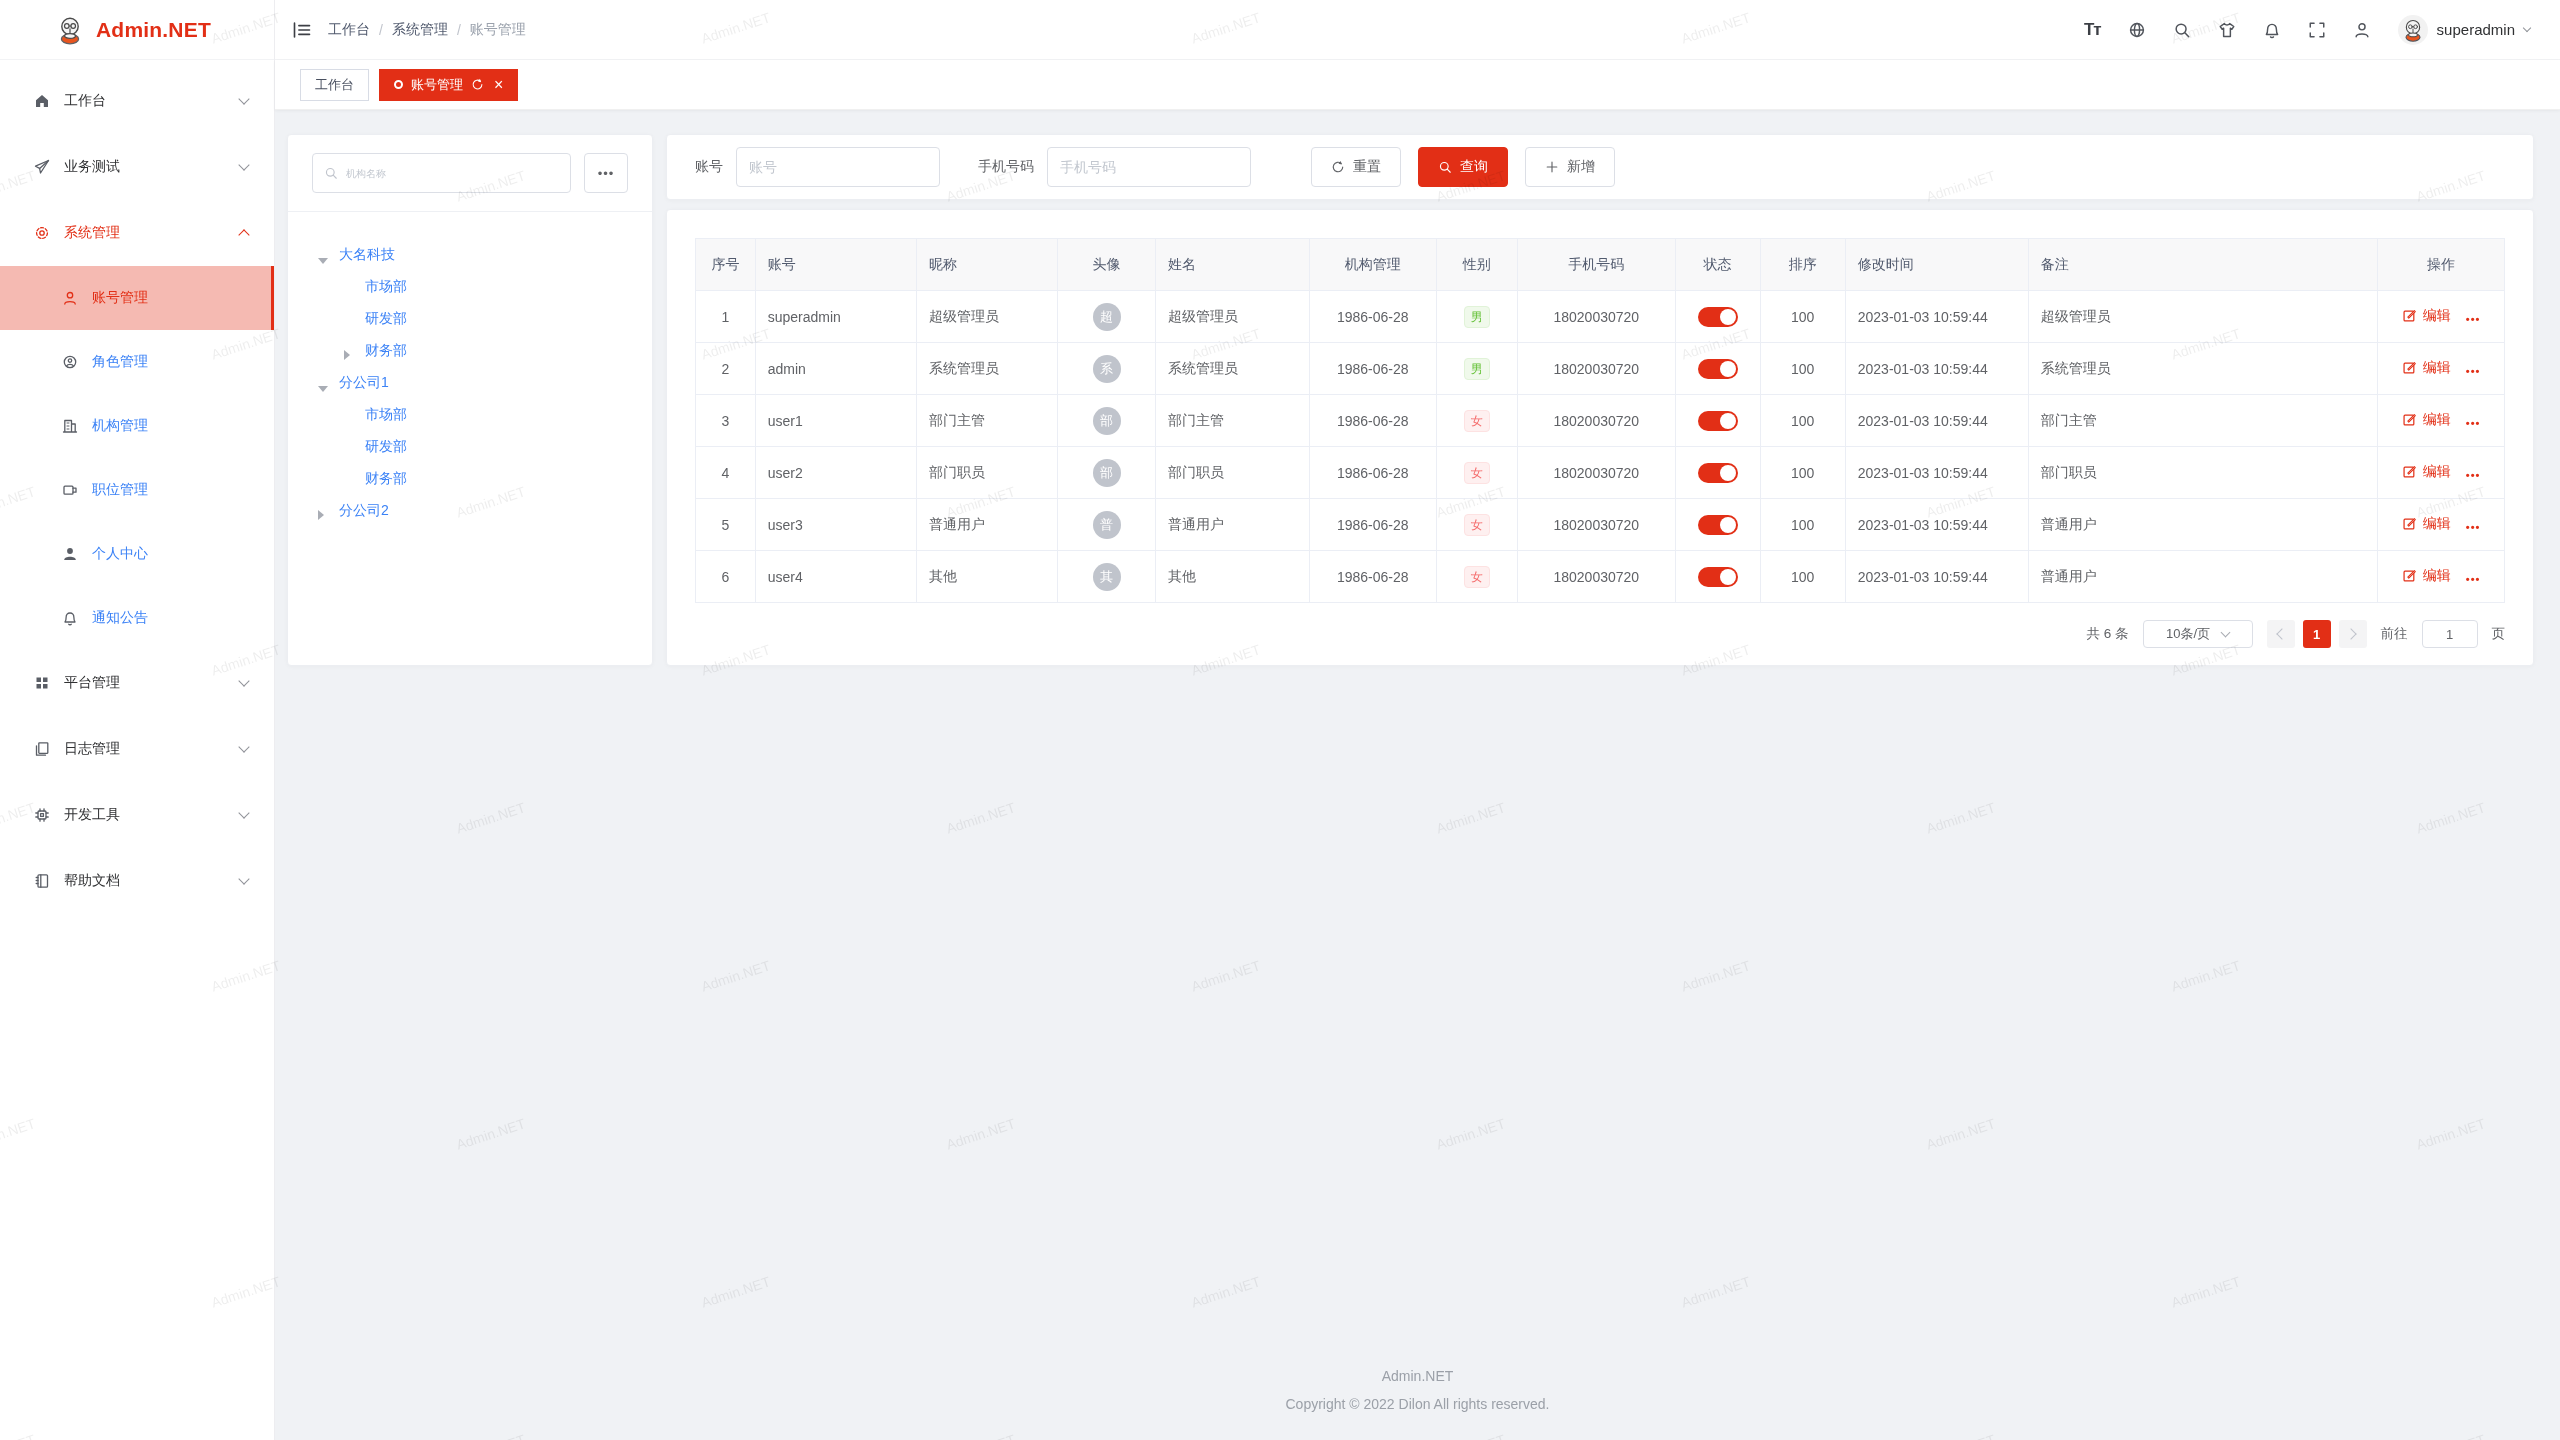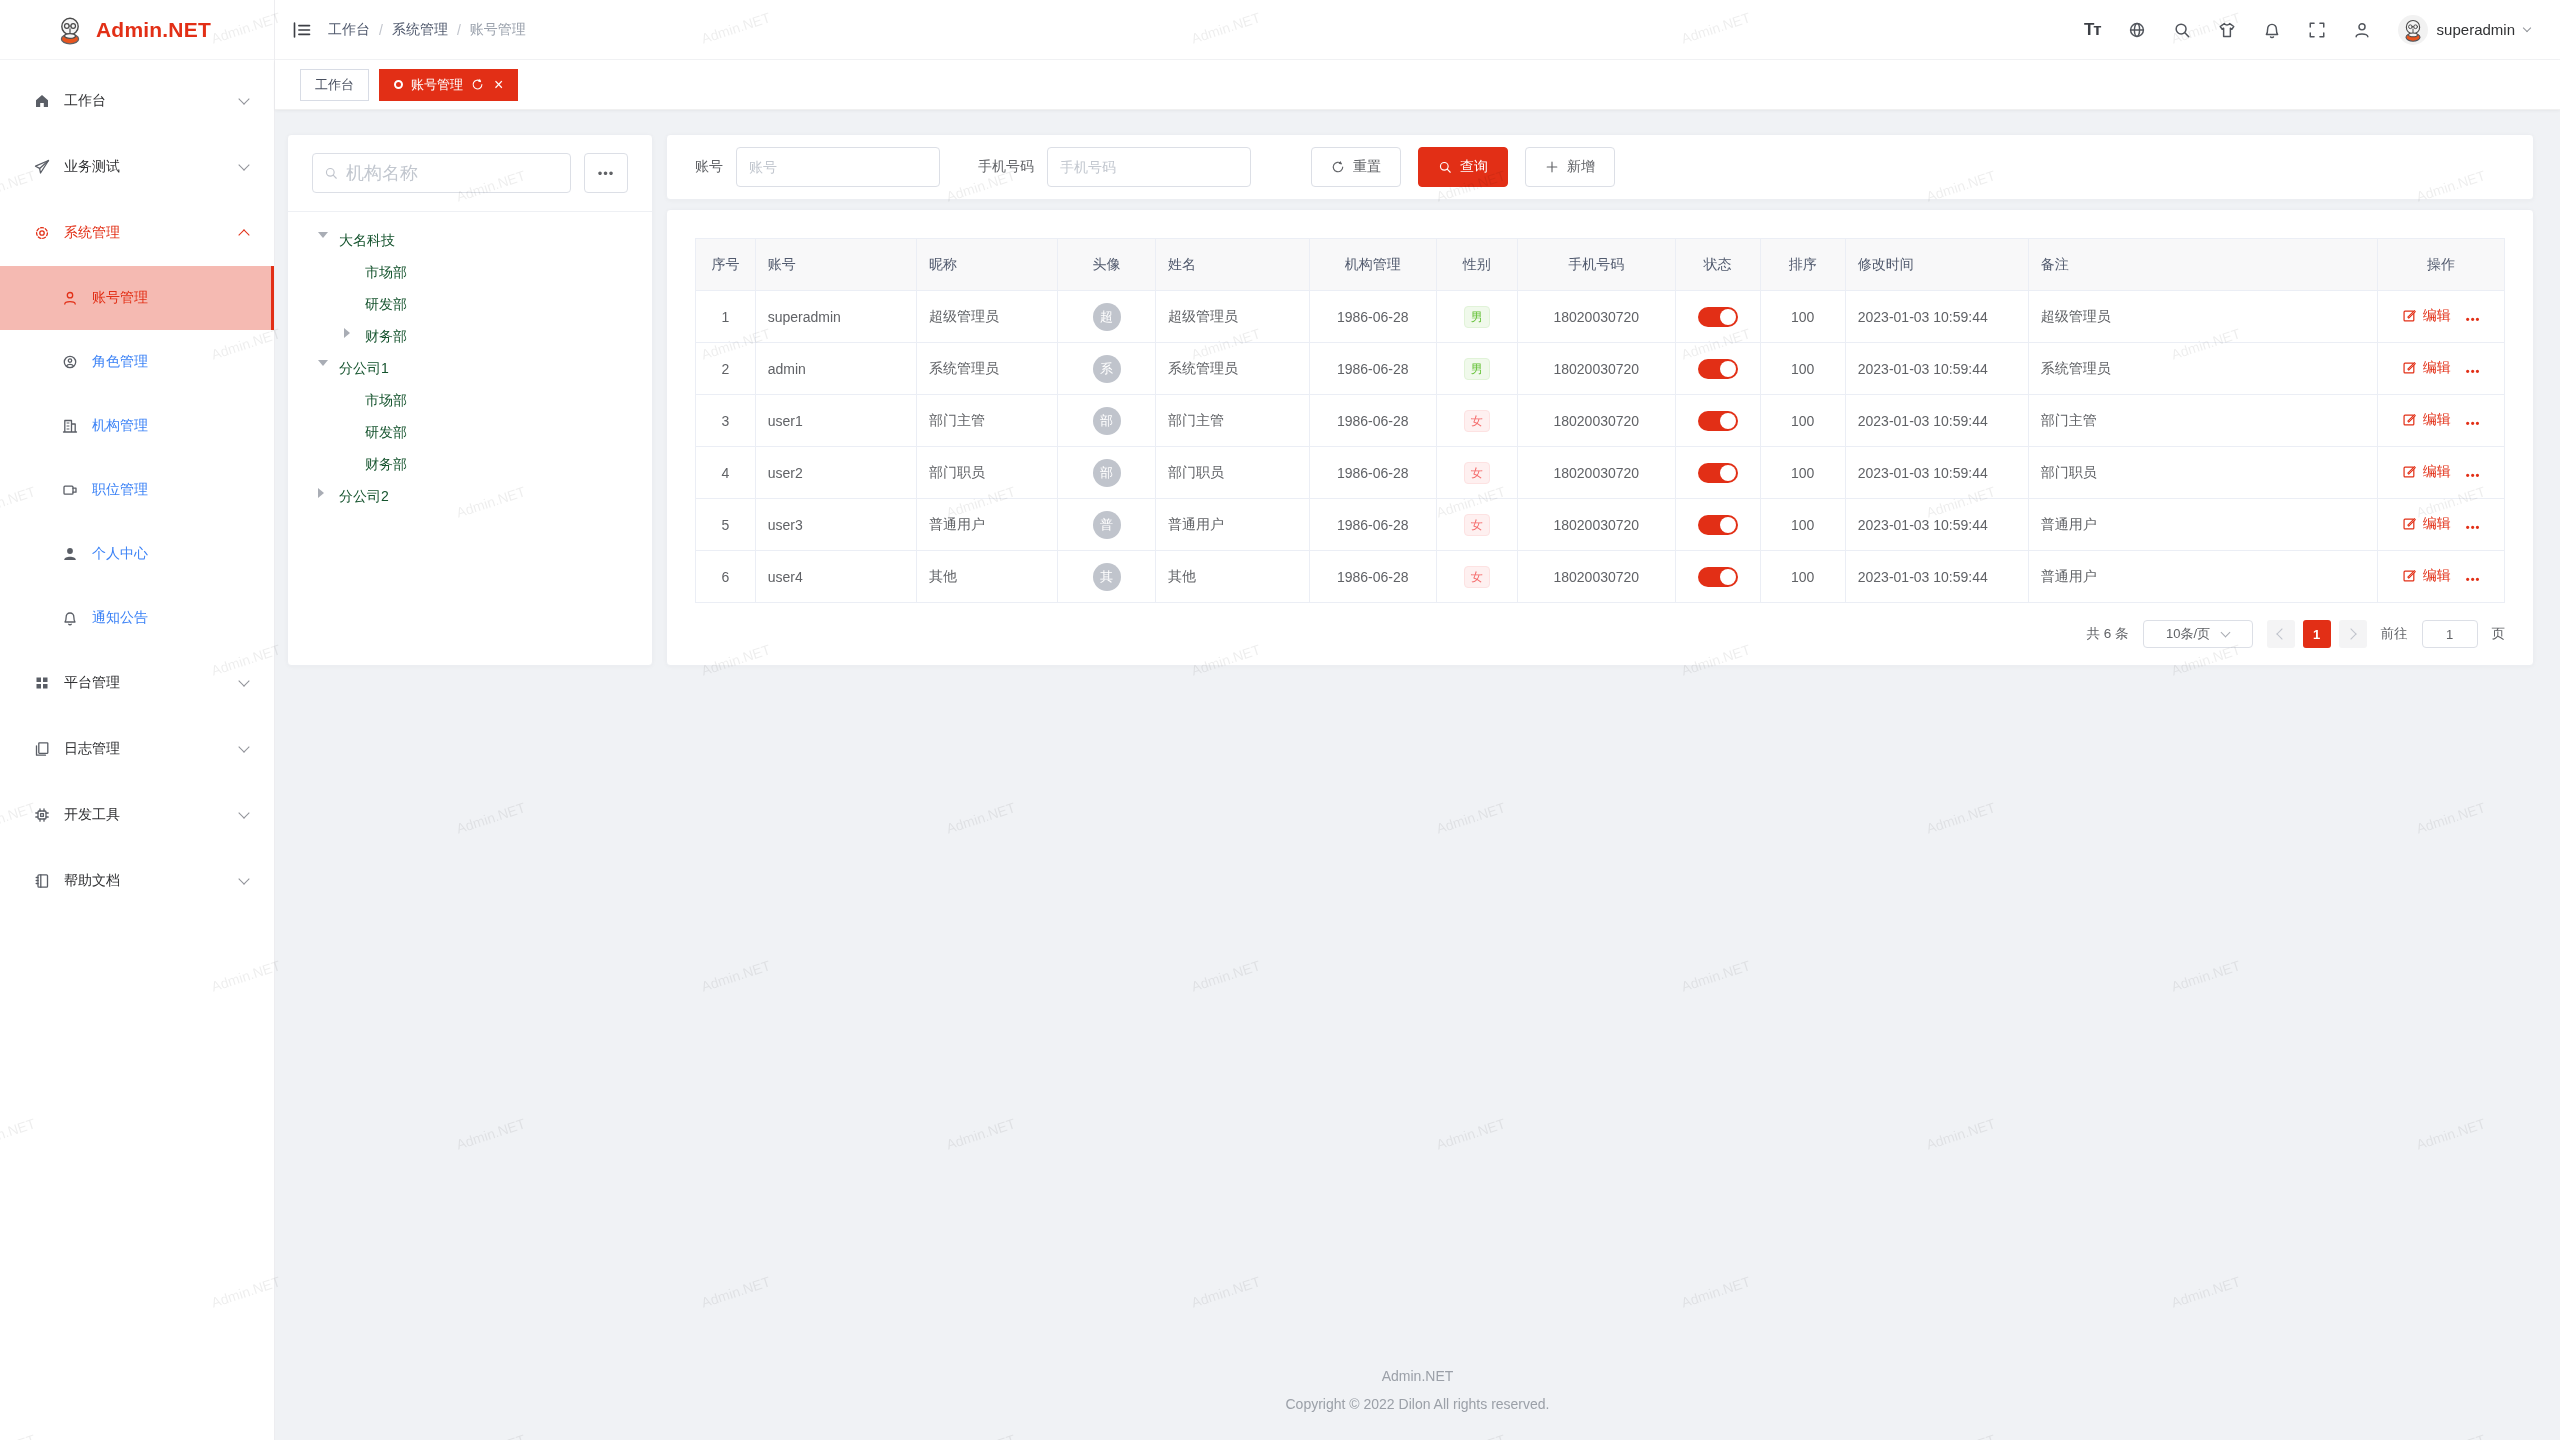--- a/index.html
+++ b/index.html
@@ -57,25 +57,25 @@
   .ic.s20 svg{width:20px;height:20px}
   .mascot svg{width:32px;height:32px}
   .avatar-mascot svg{width:26px;height:26px}
 
   
   .content{display:flex;gap:13px;padding:24px 26px 0 12px;align-items:flex-start}
   .card{background:#fff;border:1px solid #eceef2;border-radius:4px;box-shadow:0 1px 4px rgba(0,0,0,.03)}
   .tree-card{width:366px;height:532px;flex:none;display:flex;flex-direction:column}
   .tree-head{display:flex;gap:13px;align-items:center;padding:18px 24px;border-bottom:1px solid #eef0f4}
   .tree-search{flex:1;height:40px;border:1px solid var(--border);border-radius:4px;display:flex;align-items:center;padding:0 11px;gap:8px;color:#c0c4cc;background:#fff}
-  .tree-search input{border:none;outline:none;width:100%;font-size:18px;color:#ec4899;background:transparent}
+  .tree-search input{border:none;outline:none;width:100%;font-size:10px;color:#ec4899;background:transparent}
   ::placeholder{color:#c2c7cf}
   .more-btn{width:44px;height:40px;flex:none;border:1px solid var(--border);border-radius:4px;background:#fff;color:#606266;font-size:13px;letter-spacing:1px;cursor:pointer}
   .tree-body{padding-top:20px}
-  .tree-node{height:32px;display:flex;align-items:flex-start;font-size:14px;color:#14532d;cursor:pointer}
+  .tree-node{height:32px;display:flex;align-items:flex-end;font-size:14px;color:#3b82f6;cursor:pointer}
   .tree-node.lv0{padding-left:30px}
   .tree-node.lv1{padding-left:56px}
   .tn-caret{width:21px;flex:none;display:inline-flex;justify-content:flex-start}
   .cd{width:0;height:0;border-left:5px solid transparent;border-right:5px solid transparent;border-top:6px solid #a9adb5}
   .cr{width:0;height:0;border-top:5px solid transparent;border-bottom:5px solid transparent;border-left:6px solid #a9adb5}
 
   .right-col{flex:1;min-width:0;display:flex;flex-direction:column;gap:9px}
   .search-card{height:66px;display:flex;align-items:center;padding:0 28px}
   .f-label{margin-right:13px;color:#606266}
   .f-input{width:204px;height:40px;border:1px solid var(--border);border-radius:4px;padding:0 12px;font-size:14px;color:#606266;outline:none;margin-right:38px}

